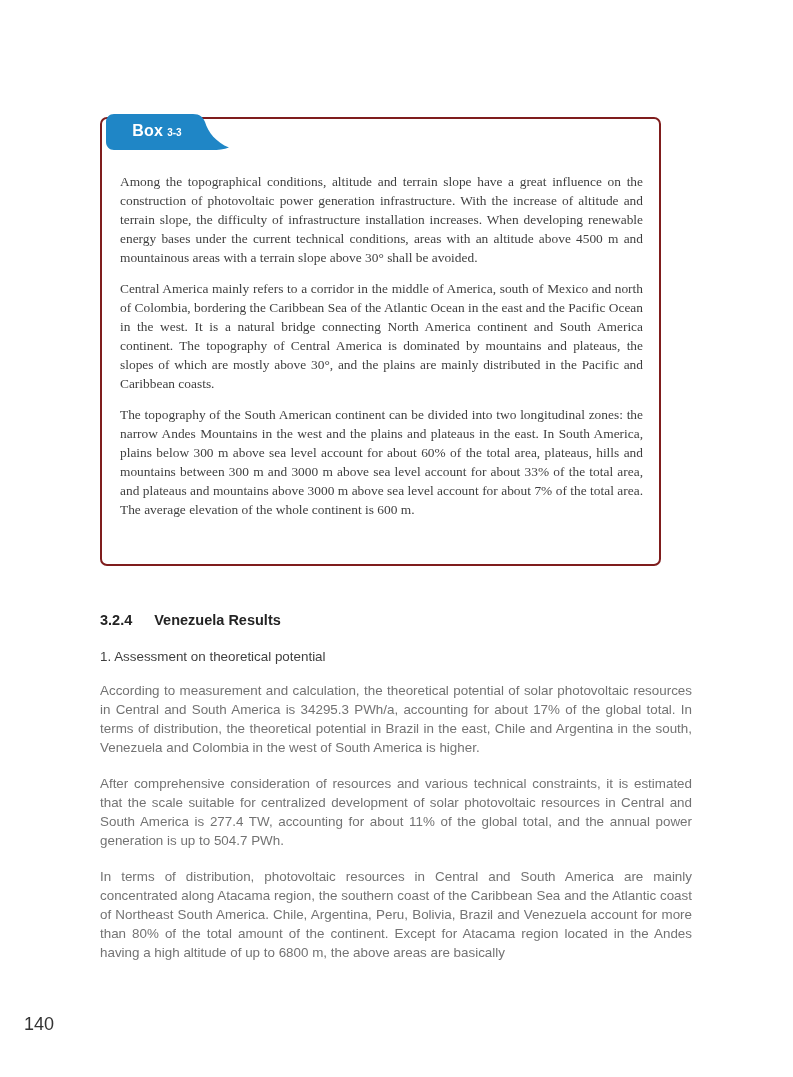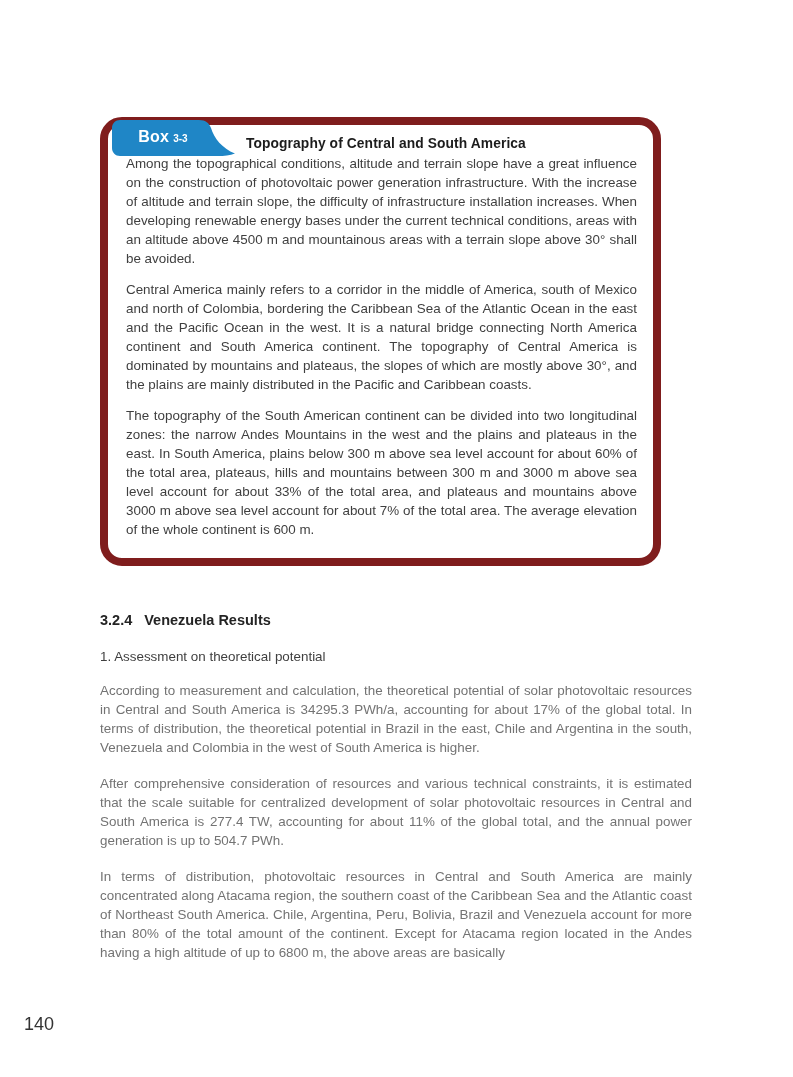--- a/index.html
+++ b/index.html
@@ -14,22 +14,22 @@
     overflow: hidden;
   }
 
   
   .callout {
     position: absolute;
     left: 100px;
     top: 117px;
     width: 561px;
     height: 449px;
-    border: 8px solid #7f1d1d;
-    border-radius: 22px;
+    border: 2px solid #7f1d1d;
+    border-radius: 7px;
     background: #ffffff;
   }
   .callout-tab {
     position: absolute;
     left: 3px;
     top: -6px;
     width: 126px;
     height: 38px;
   }
   .callout-tab svg { display: block; width: 126px; height: 38px; }
@@ -49,21 +49,22 @@
   .callout-title {
     position: absolute;
     left: 138px;
     top: 11px;
     font-size: 13.8px;
     font-weight: bold;
     color: #1c1c1c;
     letter-spacing: 0.1px;
   }
   .callout-body {
-    padding: 29px 16px 0 18px;
+    padding: 53px 16px 0 18px;
+    font-family: Liberation Serif, serif;
   }
   .callout-body p {
     font-size: 13.4px;
     line-height: 19px;
     text-align: justify;
     color: #3f3f3f;
     margin-bottom: 12px;
   }
 
   
@@ -72,21 +73,21 @@
     left: 100px;
     top: 612px;
     width: 592px;
   }
   .section-heading {
     font-size: 14.5px;
     font-weight: bold;
     color: #242424;
     margin-bottom: 21px;
   }
-  .section-heading .sec-num { margin-right: 12px; }
+  .section-heading .sec-num { margin-right: 22px; }
   .subheading {
     font-size: 13.4px;
     color: #3f3f3f;
     margin-bottom: 17px;
   }
   .main p.body-par {
     font-size: 13.4px;
     line-height: 19px;
     text-align: justify;
     color: #737373;
@@ -110,21 +111,20 @@
   <div class="callout">
     <div class="callout-tab">
       <svg viewBox="0 0 126 38" aria-hidden="true">
         <path d="M9,1 H88 C95,1 98,4 100,9 C103,19 111,29.5 124,34.5 C119,36.5 113,37 107,37 H9 C4.5,37 1,33.5 1,29 V9 C1,4.5 4.5,1 9,1 Z" fill="#1f86c6"></path>
       </svg>
       <div class="callout-tab-label">
         <span class="box-word">Box</span>
         <span class="box-num">3-3</span>
       </div>
     </div>
-    <div class="callout-title">Topography of Central and South America</div>
     <div class="callout-body">
       <p>Among the topographical conditions, altitude and terrain slope have a great influence on the construction of photovoltaic power generation infrastructure. With the increase of altitude and terrain slope, the difficulty of infrastructure installation increases. When developing renewable energy bases under the current technical conditions, areas with an altitude above 4500 m and mountainous areas with a terrain slope above 30° shall be avoided.</p>
       <p>Central America mainly refers to a corridor in the middle of America, south of Mexico and north of Colombia, bordering the Caribbean Sea of the Atlantic Ocean in the east and the Pacific Ocean in the west. It is a natural bridge connecting North America continent and South America continent. The topography of Central America is dominated by mountains and plateaus, the slopes of which are mostly above 30°, and the plains are mainly distributed in the Pacific and Caribbean coasts.</p>
       <p>The topography of the South American continent can be divided into two longitudinal zones: the narrow Andes Mountains in the west and the plains and plateaus in the east. In South America, plains below 300 m above sea level account for about 60% of the total area, plateaus, hills and mountains between 300 m and 3000 m above sea level account for about 33% of the total area, and plateaus and mountains above 3000 m above sea level account for about 7% of the total area. The average elevation of the whole continent is 600 m.</p>
     </div>
   </div>
 
   <div class="main">
     <div class="section-heading">
       <span class="sec-num">3.2.4</span><span>Venezuela Results</span>

